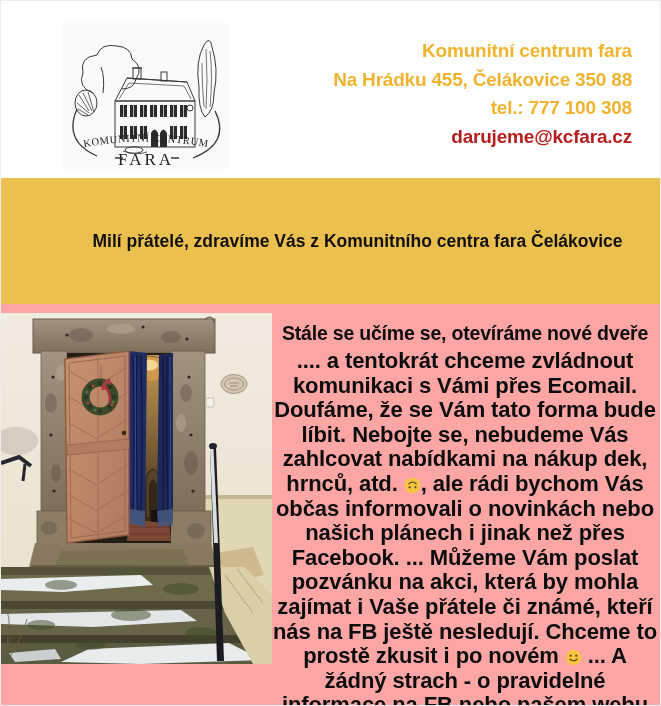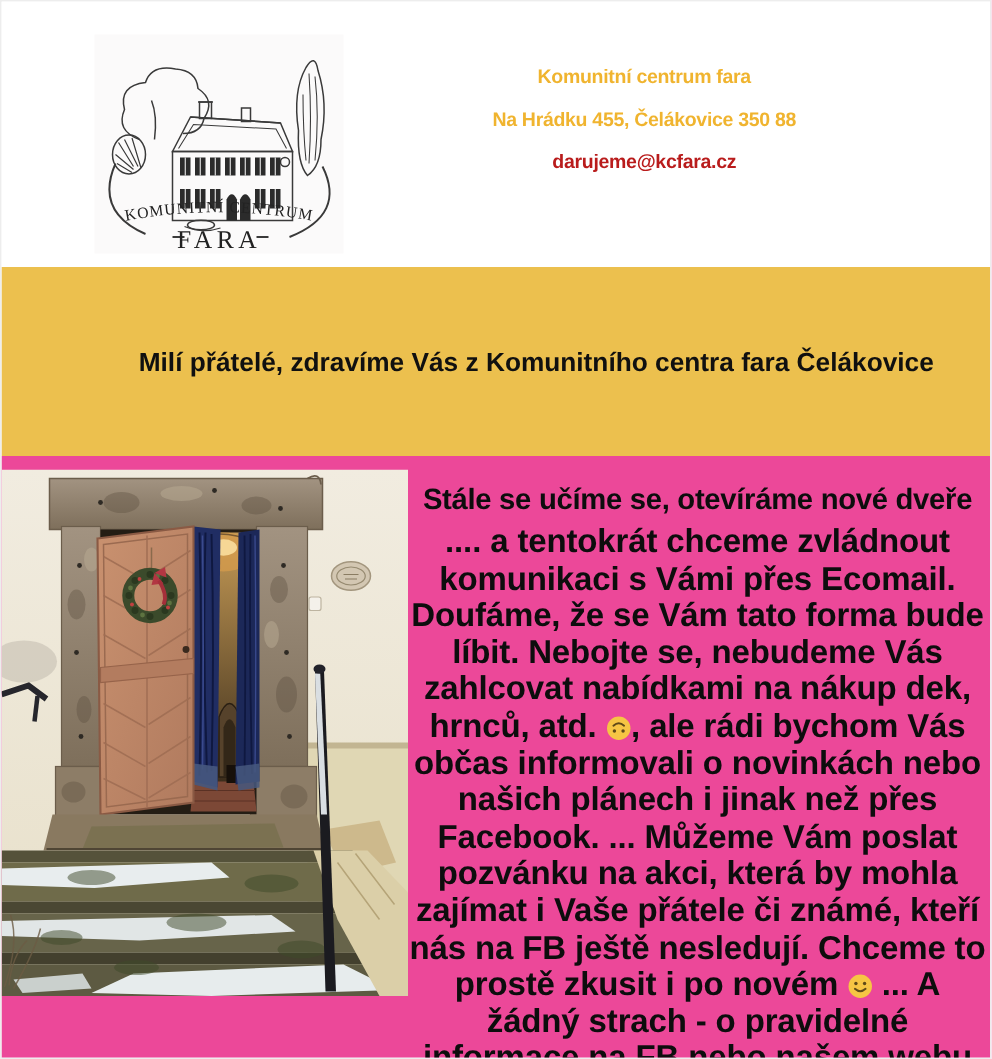--- a/index.html
+++ b/index.html
@@ -6,33 +6,33 @@
   .page{
     position:relative;width:661px;height:706px;overflow:hidden;
     background:#ffffff;border:1px solid #ededed;box-sizing:border-box;
     font-family:"Liberation Sans",sans-serif;
   }
   
   .header{position:absolute;left:0;top:0;width:661px;height:177px;background:#ffffff;}
   .logo{position:absolute;left:62px;top:22px;width:166px;height:146px;background:#fbfafa;}
   .contact{
     position:absolute;left:226px;top:36px;width:405px;
-    text-align:center;font-weight:bold;font-size:13px;line-height:28.5px;
+    text-align:right;font-weight:bold;font-size:19px;line-height:28.5px;
     color:#f0b42f;letter-spacing:-0.2px;
   }
   .contact .email a{color:#b91c1c;text-decoration:none;font-weight:bold;}
   
   .banner{
     position:absolute;left:0;top:177px;width:657px;height:126px;background:#ecc04e;
     display:flex;flex-direction:column;justify-content:center;
     text-align:center;color:#101010;font-weight:bold;font-size:17.5px;line-height:31px;padding-left:28px;
   }
   .banner .it{font-style:italic;}
   
-  .section{position:absolute;left:0;top:303px;width:661px;height:403px;background:#ec4899;text-decoration:underline;}
+  .section{position:absolute;left:0;top:303px;width:661px;height:403px;background:#fca5a5;text-decoration:underline;}
   .photo{position:absolute;left:0;top:9px;width:271px;height:351px;line-height:0;}
   .content{
     position:absolute;left:270px;top:16px;width:388px;
     text-align:center;color:#0d0d0d;
   }
   .headline{font-weight:bold;font-size:19.5px;line-height:26px;margin:0 0 3px 0;letter-spacing:-0.2px;}
   .bodytext{font-weight:bold;font-size:22px;line-height:24.6px;margin:0;letter-spacing:-0.1px;}
   .bodytext svg{vertical-align:-3px;}
 </style>
 </head>
@@ -103,20 +103,21 @@
         <text font-family="Liberation Serif,serif" font-size="10.5" letter-spacing="0.6" fill="#222222">
           <textPath href="#logo-arc" startOffset="50%" text-anchor="middle">KOMUNITNÍ CENTRUM</textPath>
         </text>
         <text x="83" y="142" text-anchor="middle" font-family="Liberation Serif,serif" font-size="17" letter-spacing="3" fill="#222222">FARA</text>
       </svg>
     </div>
 
     <div class="contact">
       <div>Komunitní centrum fara</div>
       <div>Na Hrádku 455, Čelákovice 350 88</div>
+      <div>tel.: 777 100 308</div>
       <div class="email"><a href="#">darujeme@kcfara.cz</a></div>
     </div>
   </div>
 
   <div class="banner">
     <div>Milí přátelé, zdravíme Vás z Komunitního centra fara Čelákovice</div>
   </div>
 
   <div class="section">
 

